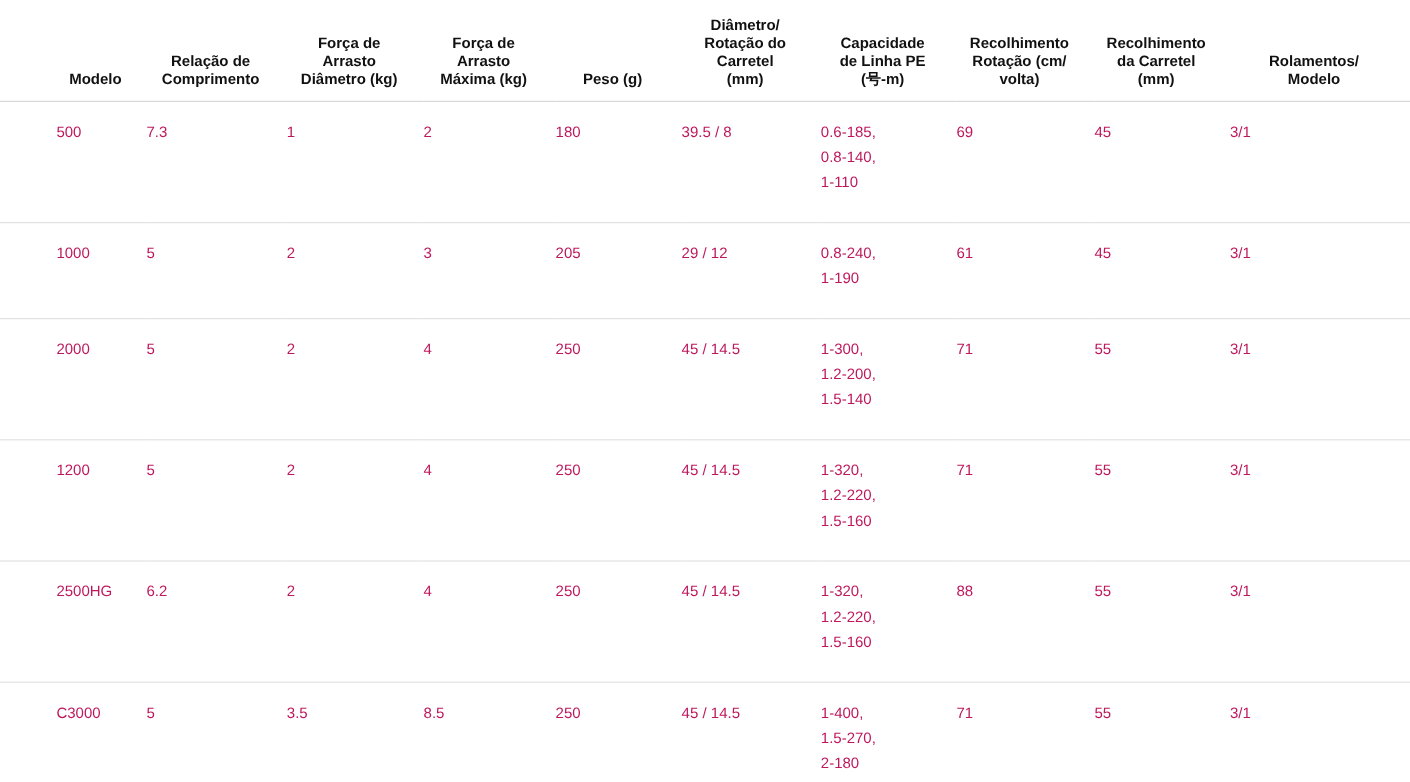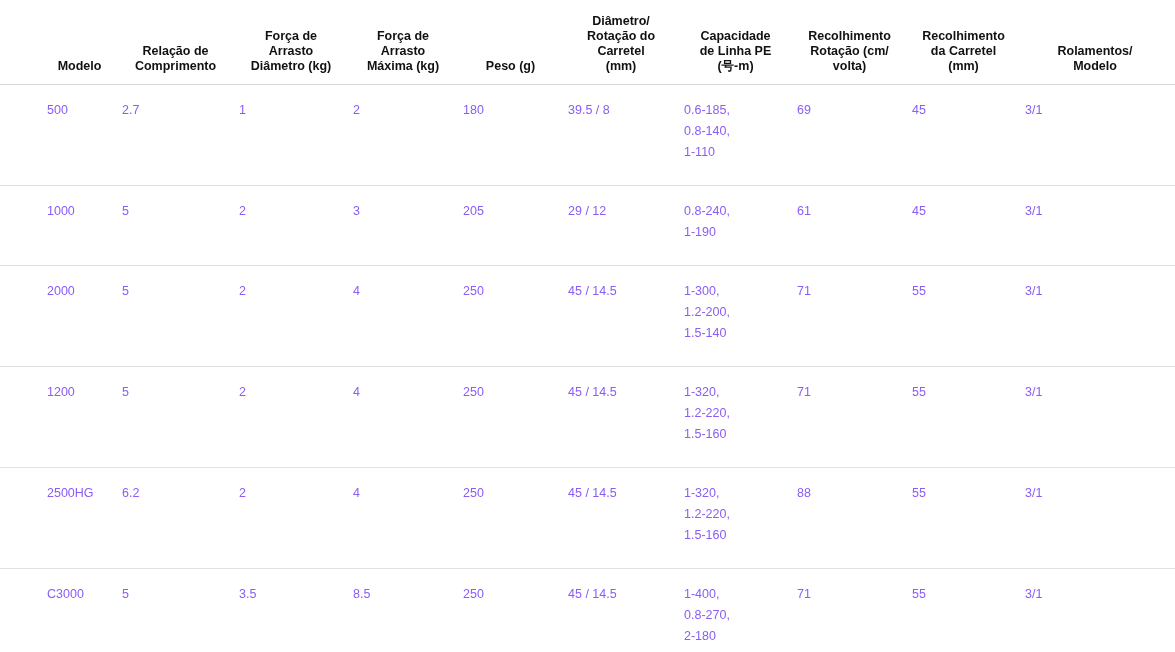--- a/index.html
+++ b/index.html
@@ -42,21 +42,21 @@
   table.spec-table th:first-child,
   table.spec-table td:first-child {
     padding-left: 47px;
   }
   table.spec-table td {
     text-align: left;
     vertical-align: top;
     font-weight: normal;
     font-size: 12.5px;
     line-height: 1.68;
-    color: #8b5cf6;
+    color: #be185d;
     padding: 15px 10px 22px 0;
     border-bottom: 1px solid #e2e2e2;
   }
   table.spec-table tr:last-child td {
     border-bottom: none;
   }
   .cell-lines span {
     display: block;
     white-space: nowrap;
   }
@@ -164,21 +164,21 @@
     </thead>
     <tbody id="table-body">
         <tr>
           <td>
             <div class="cell-lines">
               <span>500</span>
             </div>
           </td>
           <td>
             <div class="cell-lines">
-              <span>2.7</span>
+              <span>7.3</span>
             </div>
           </td>
           <td>
             <div class="cell-lines">
               <span>1</span>
             </div>
           </td>
           <td>
             <div class="cell-lines">
               <span>2</span>
@@ -459,21 +459,21 @@
             </div>
           </td>
           <td>
             <div class="cell-lines">
               <span>45 / 14.5</span>
             </div>
           </td>
           <td>
             <div class="cell-lines">
               <span>1-400,</span>
-              <span>0.8-270,</span>
+              <span>1.5-270,</span>
               <span>2-180</span>
             </div>
           </td>
           <td>
             <div class="cell-lines">
               <span>71</span>
             </div>
           </td>
           <td>
             <div class="cell-lines">

